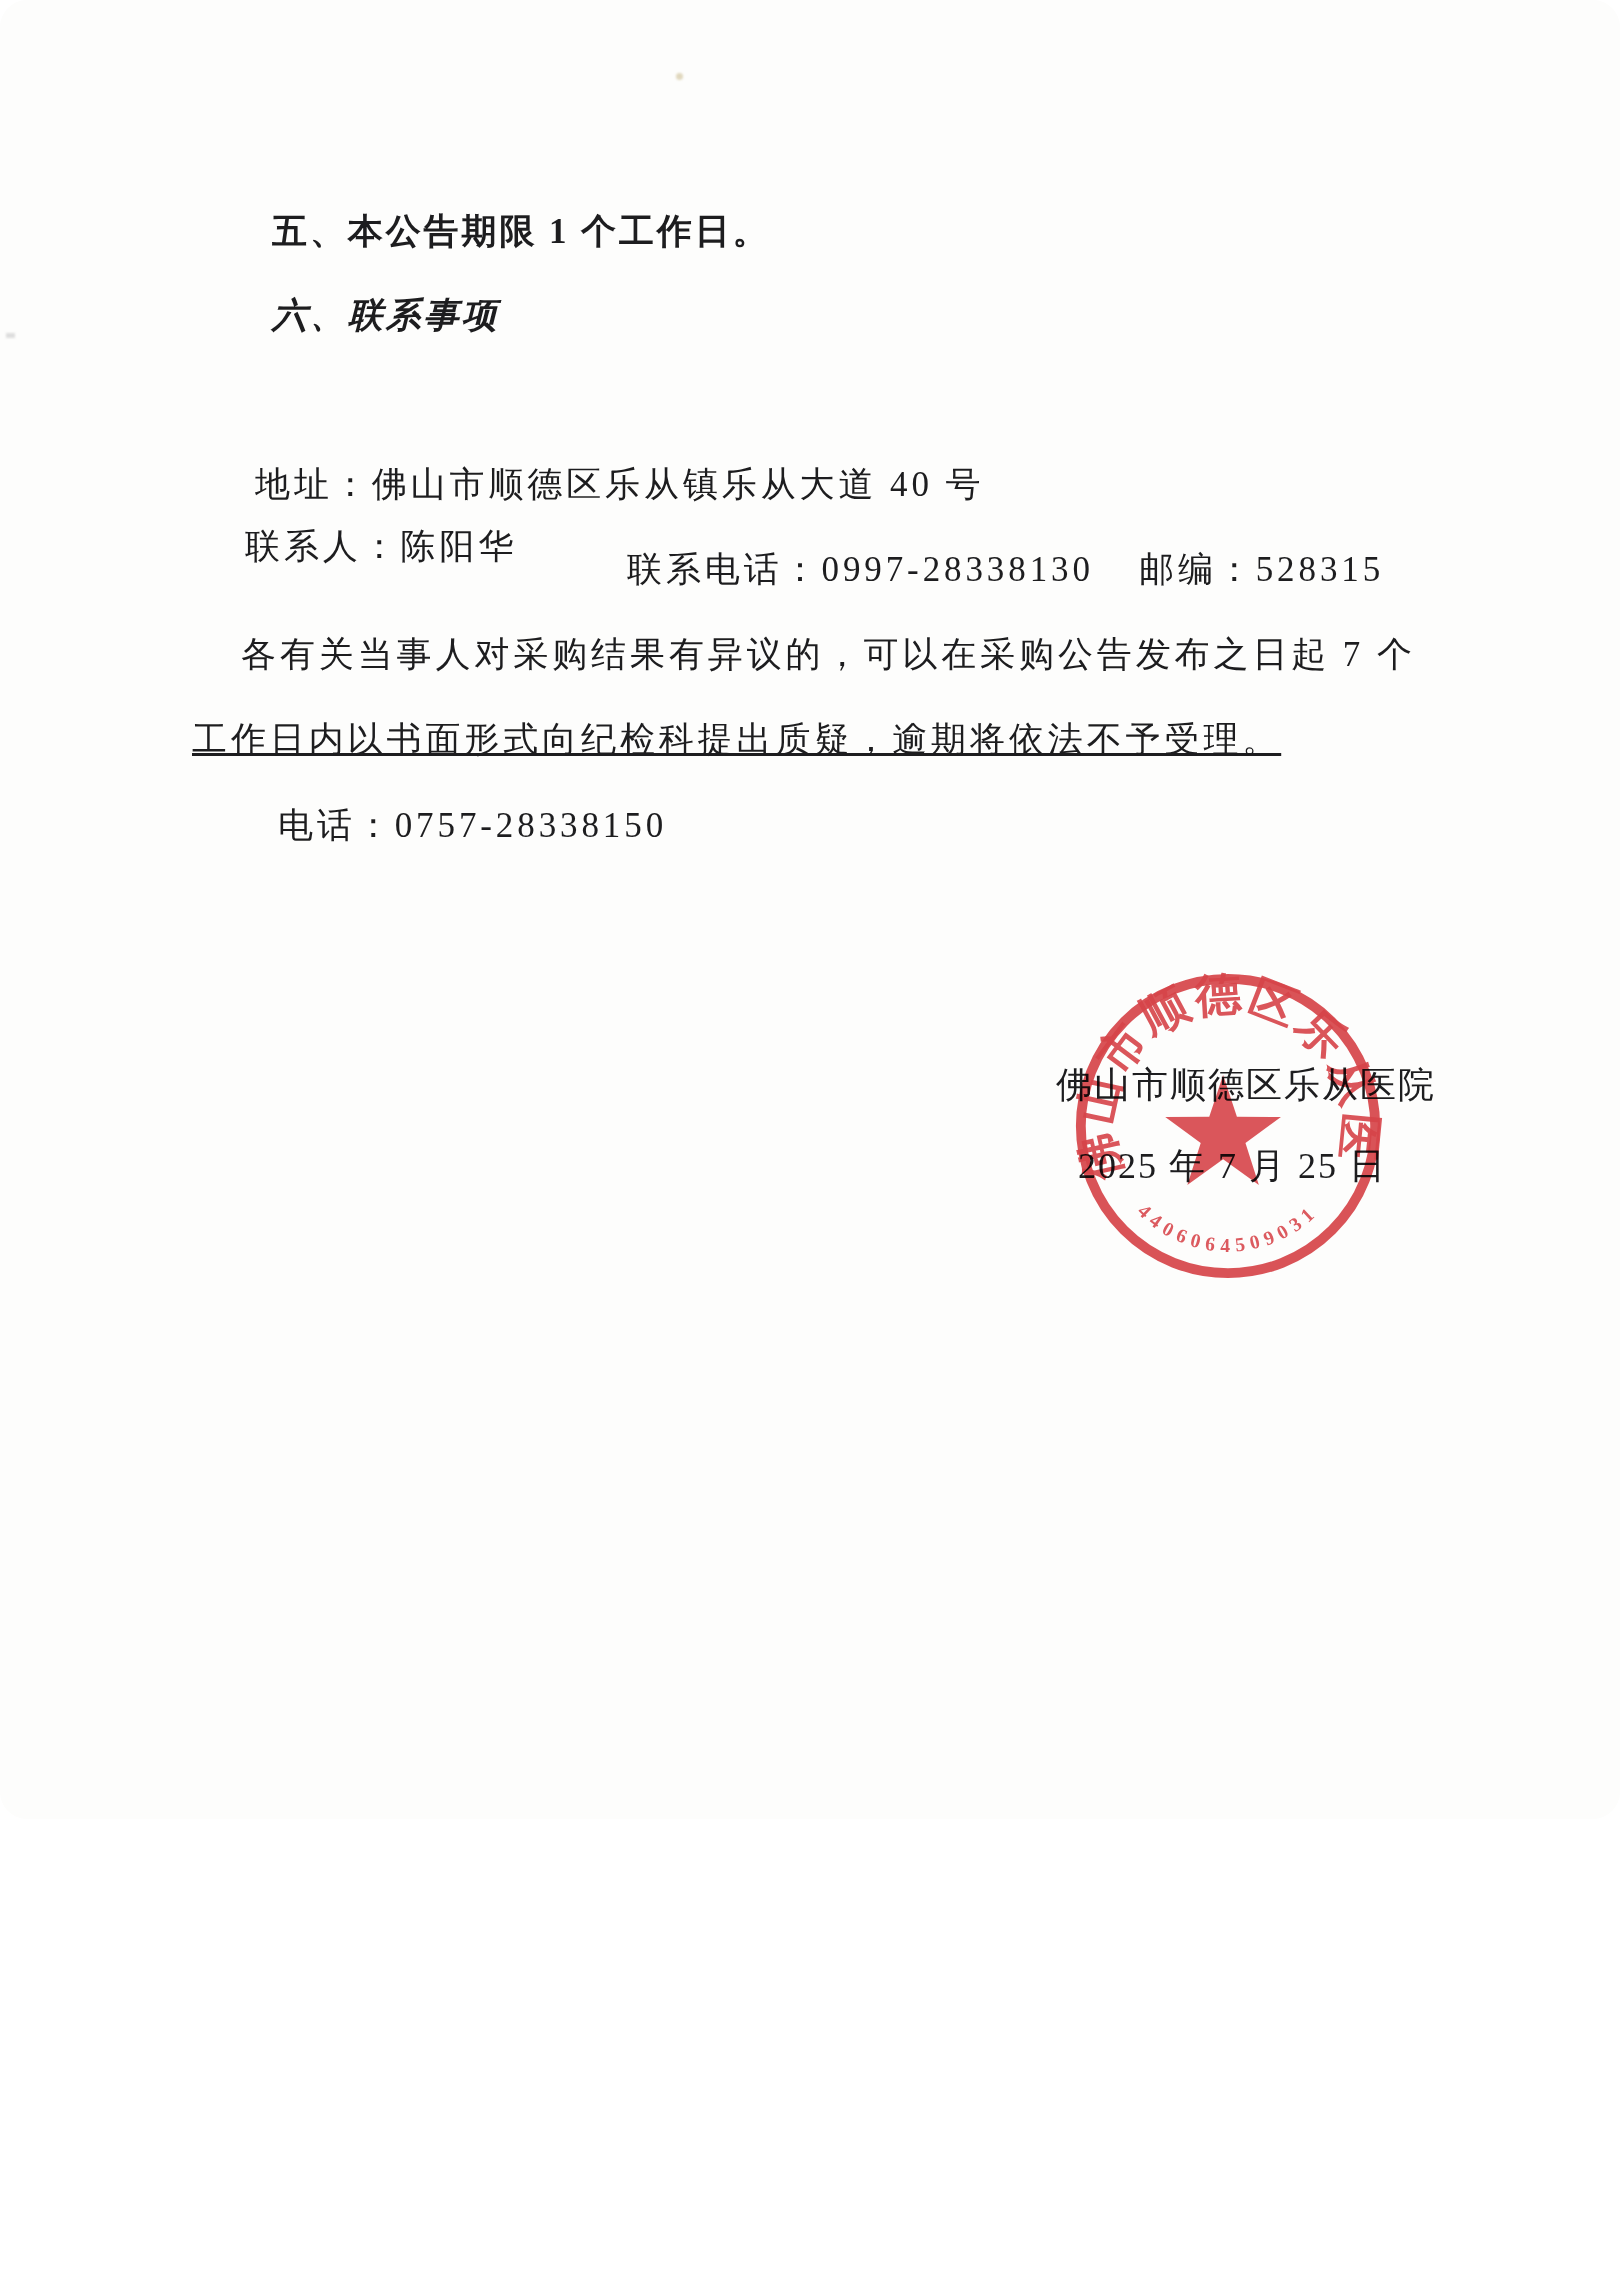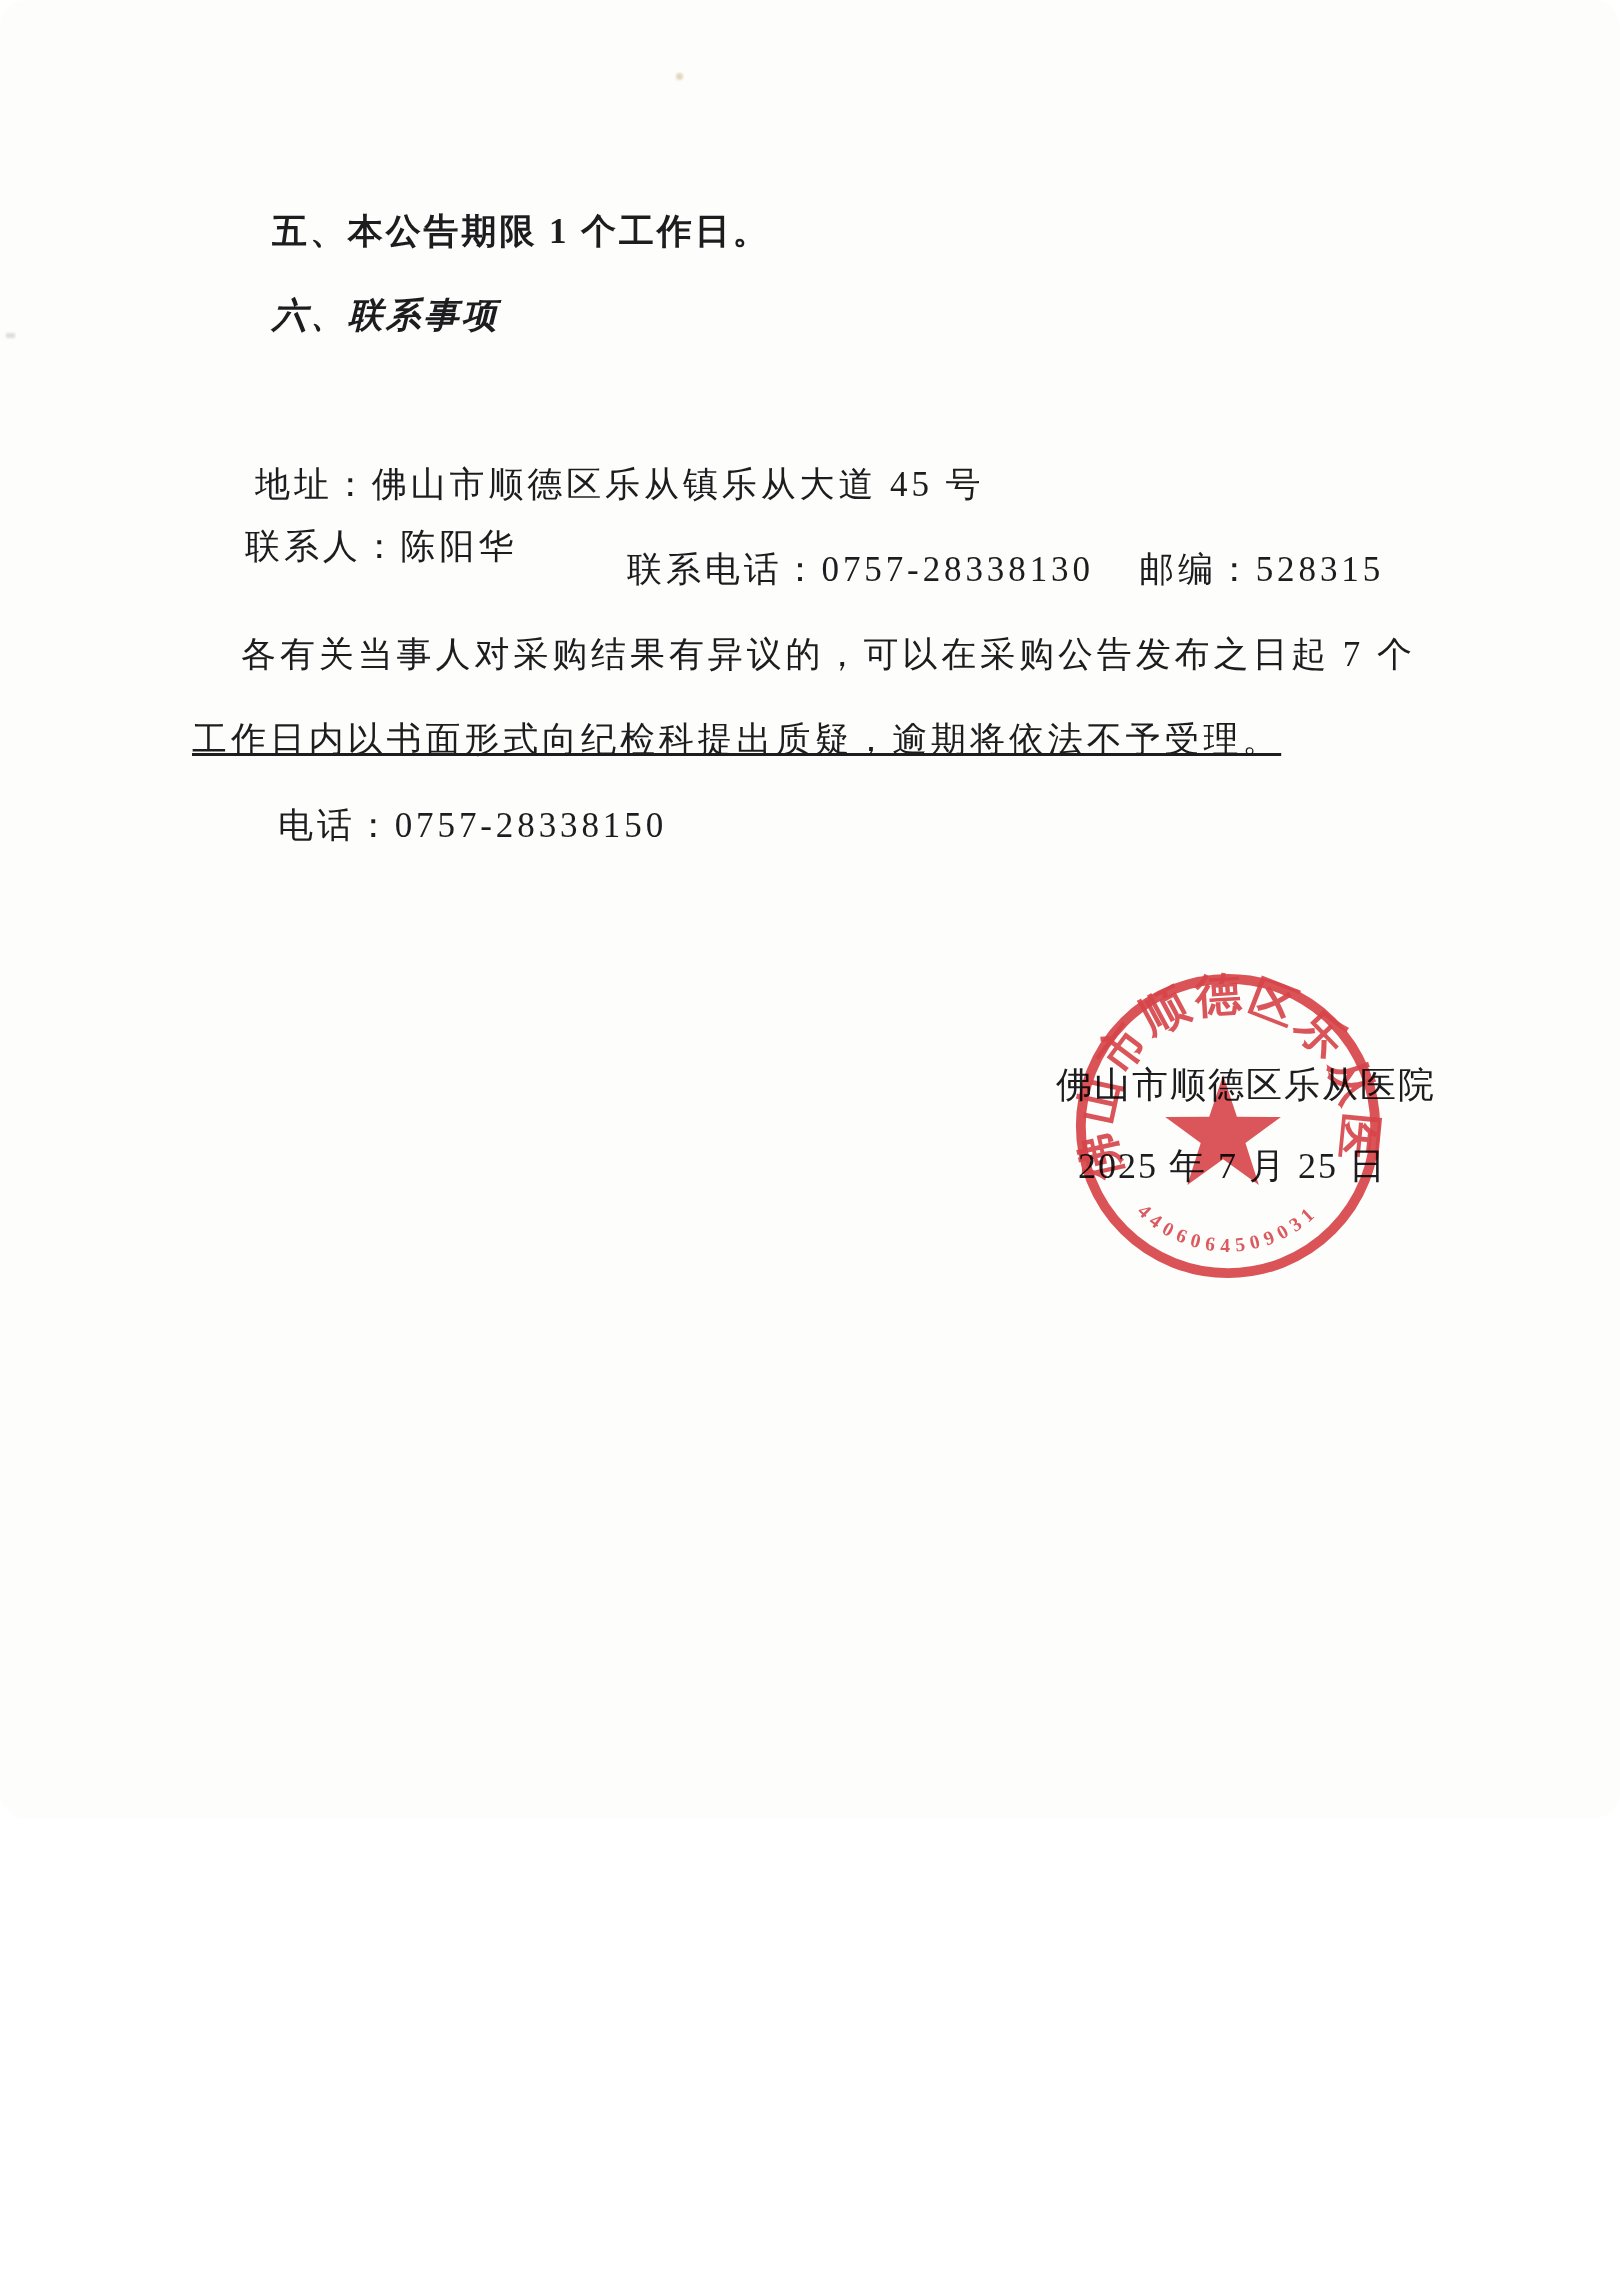--- a/index.html
+++ b/index.html
@@ -68,24 +68,24 @@
 <div class="page">
 
   <div class="speck-top"></div>
   <div class="speck-left"></div>
 
   <div class="line heading" style="left:272px; top:212px;">五、本公告期限 1 个工作日。</div>
 
   <div class="line heading" style="left:272px; top:296px;font-style:italic;">六、联系事项</div>
 
 
-  <div class="line" style="left:255px; top:465px;">地址：佛山市顺德区乐从镇乐从大道 45 号</div>
+  <div class="line" style="left:255px; top:465px;">地址：佛山市顺德区乐从镇乐从大道 40 号</div>
 
   <div class="line" style="left:245px; top:527px;">联系人：陈阳华</div>
-  <div class="line" style="left:627px; top:550px;">联系电话：0757-28338130</div>
+  <div class="line" style="left:627px; top:550px;">联系电话：0997-28338130</div>
   <div class="line" style="left:1139px; top:550px;">邮编：528315</div>
 
   <div class="line" style="left:241px; top:635px;">各有关当事人对采购结果有异议的，可以在采购公告发布之日起 7 个</div>
 
   <div class="line" style="left:192px; top:720px;text-decoration:underline;">工作日内以书面形式向纪检科提出质疑，逾期将依法不予受理。</div>
 
   <div class="line" style="left:278px; top:806px;">电话：0757-28338150</div>
 
   <div class="sig" style="left:1056px; top:1061px;">佛山市顺德区乐从医院</div>
 

